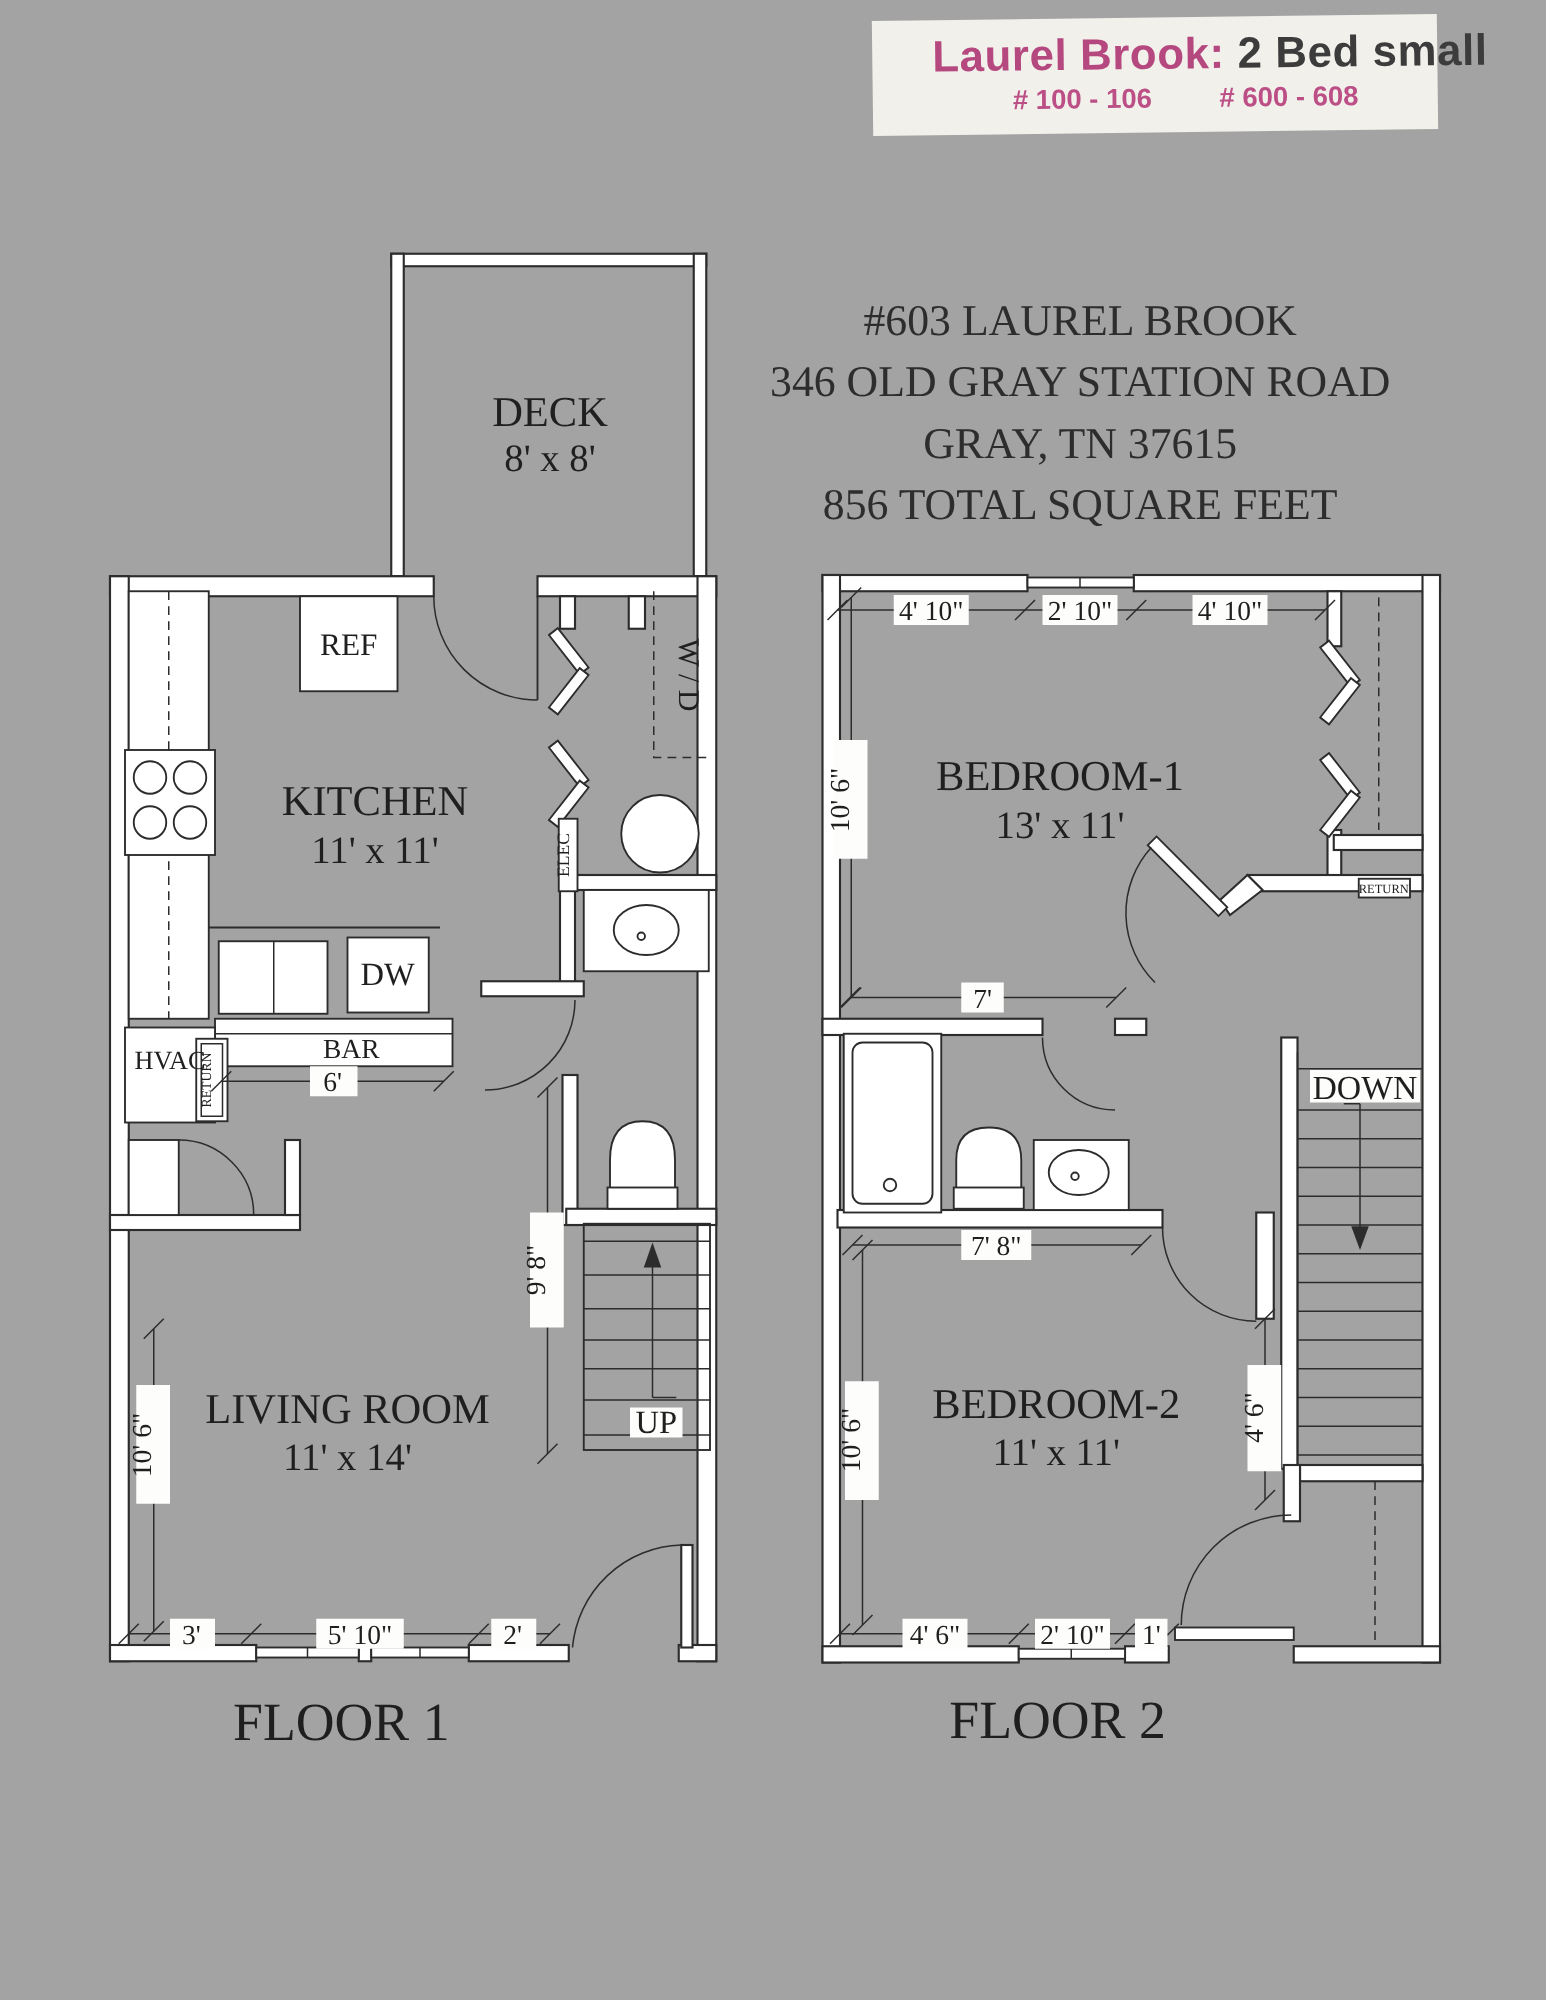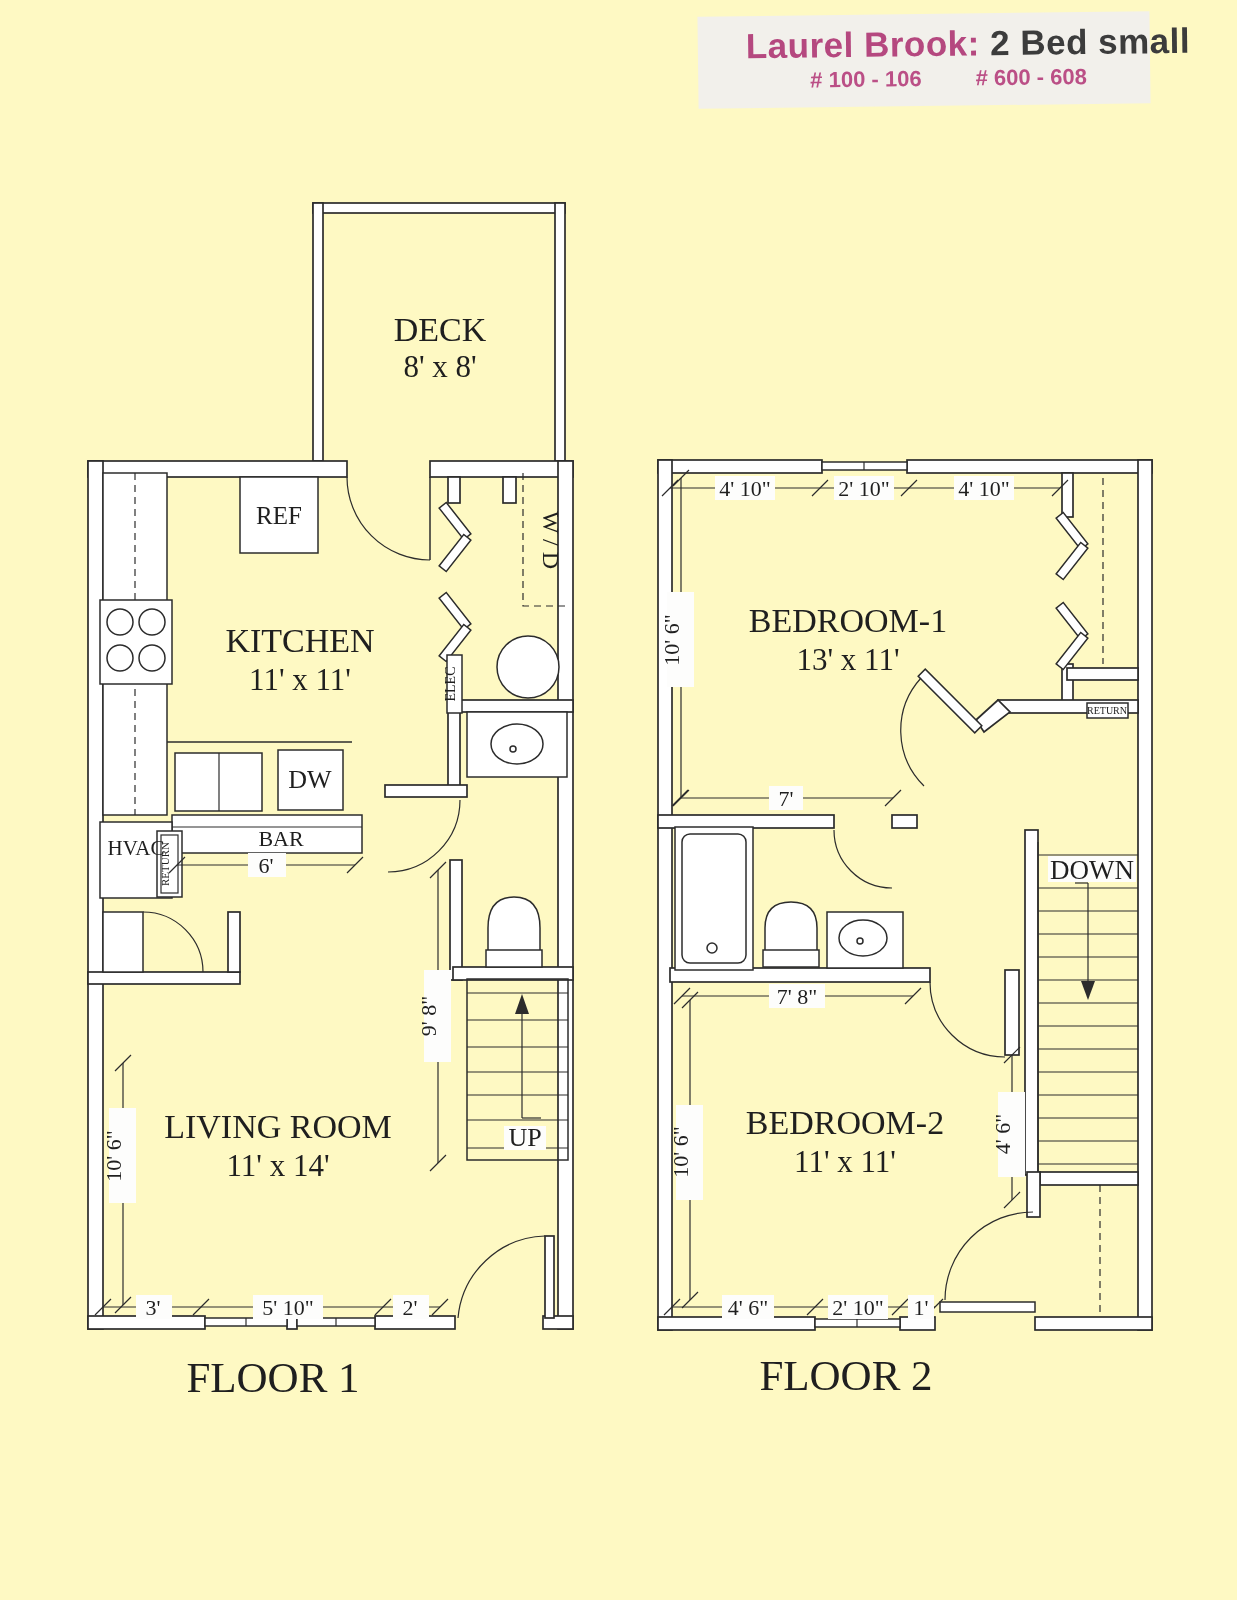--- a/index.html
+++ b/index.html
@@ -1,17 +1,17 @@
 <!DOCTYPE html>
 <html><head>
 <meta charset="utf-8">
 <style>
   html,body{margin:0;padding:0;background:#ffffff;}
   body{width:1237px;height:1600px;position:relative;font-family:"Liberation Serif",serif;overflow:hidden;}
-  .page{position:absolute;inset:0;background:#fef9c3;text-align:center;}
+  .page{position:absolute;inset:0;background:#a3a3a3;text-align:center;}
   
   .stamp{position:absolute;left:698px;top:14px;width:452px;height:92px;background:#f2f0eb;
          transform:rotate(-0.7deg);font-family:"Liberation Sans",sans-serif;}
   .stamp-title{padding-top:10px;padding-left:48px;font-size:35px;font-weight:bold;letter-spacing:0.5px;white-space:nowrap;}
   .stamp-title .brand{color:#b5487f;}
   .stamp-title .variant{color:#3c3c3c;}
   .stamp-sub{margin-top:2px;padding-left:112px;display:flex;gap:54px;font-size:22px;font-weight:bold;color:#bb4f86;}
   
   .address{position:absolute;left:616px;top:232px;font-size:35px;line-height:49px;color:#2d2d2d;white-space:nowrap;}
   svg{position:absolute;left:0;top:0;}
@@ -37,20 +37,26 @@
   <div class="stamp">
     <div class="stamp-title">
       <span class="brand">Laurel Brook:</span><span class="variant"> 2 Bed small</span>
     </div>
     <div class="stamp-sub">
       <span># 100 - 106</span>
       <span># 600 - 608</span>
     </div>
   </div>
 
+  <div class="address">
+    <div>#603 LAUREL BROOK</div>
+    <div>346 OLD GRAY STATION ROAD</div>
+    <div>GRAY, TN 37615</div>
+    <div>856 TOTAL SQUARE FEET</div>
+  </div>
 
   <svg width="1237" height="1600" viewBox="0 0 1237 1600">
 
     <g>
       <g>
         <rect class="wall" x="313" y="203" width="252" height="10"></rect>
         <rect class="wall" x="313" y="203" width="10" height="258"></rect>
         <rect class="wall" x="555" y="203" width="10" height="258"></rect>
         <rect class="wall" x="88" y="461" width="259" height="16"></rect>
         <rect class="wall" x="430" y="461" width="143" height="16"></rect>

